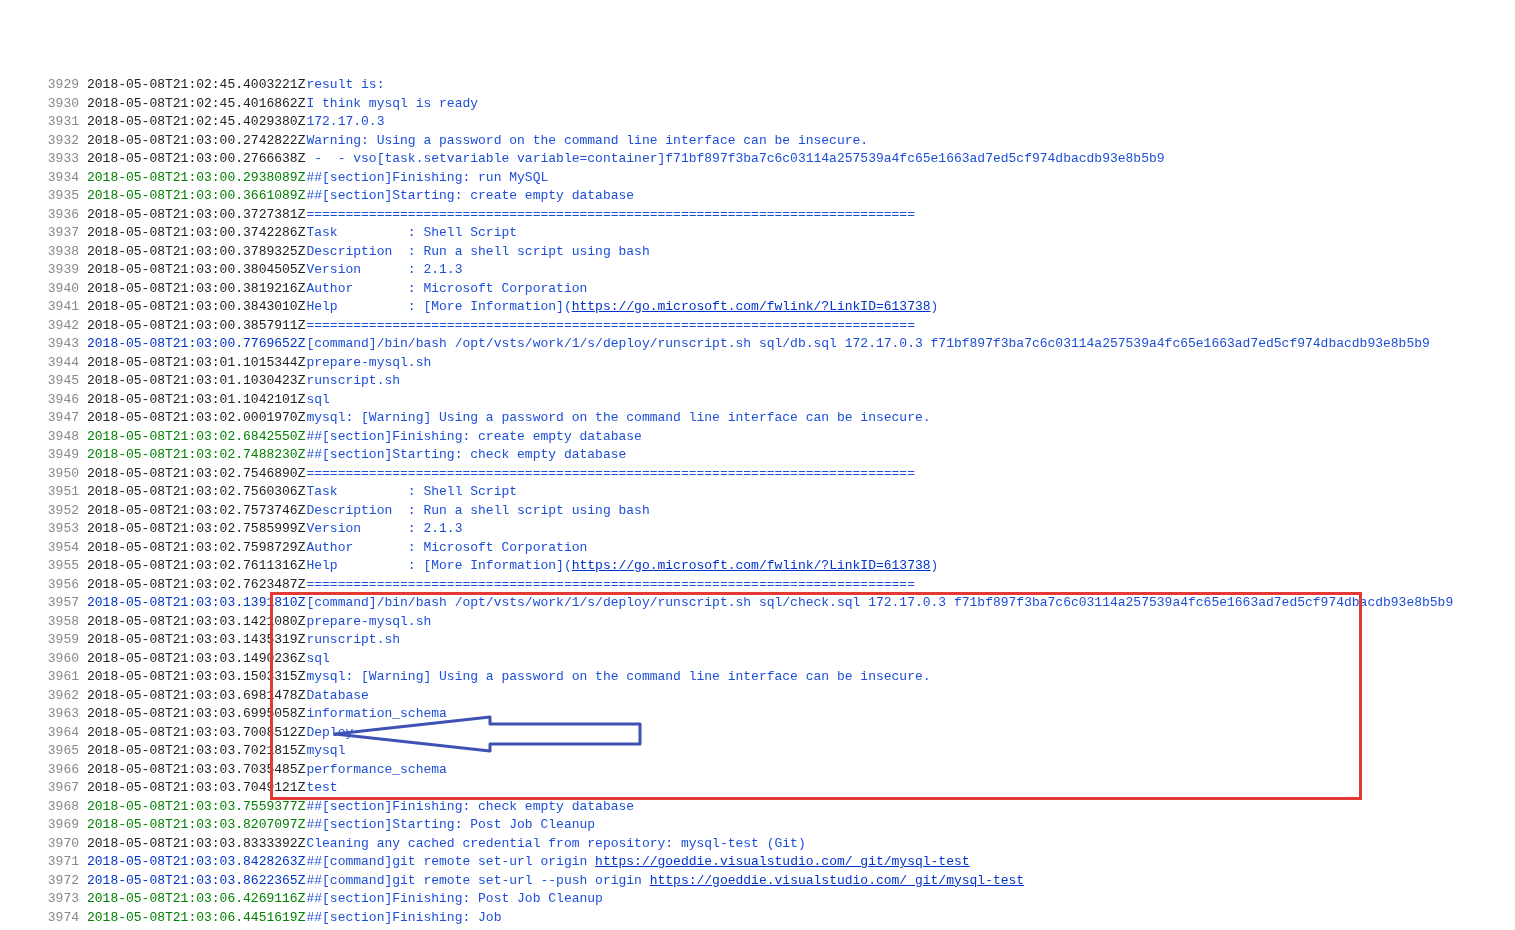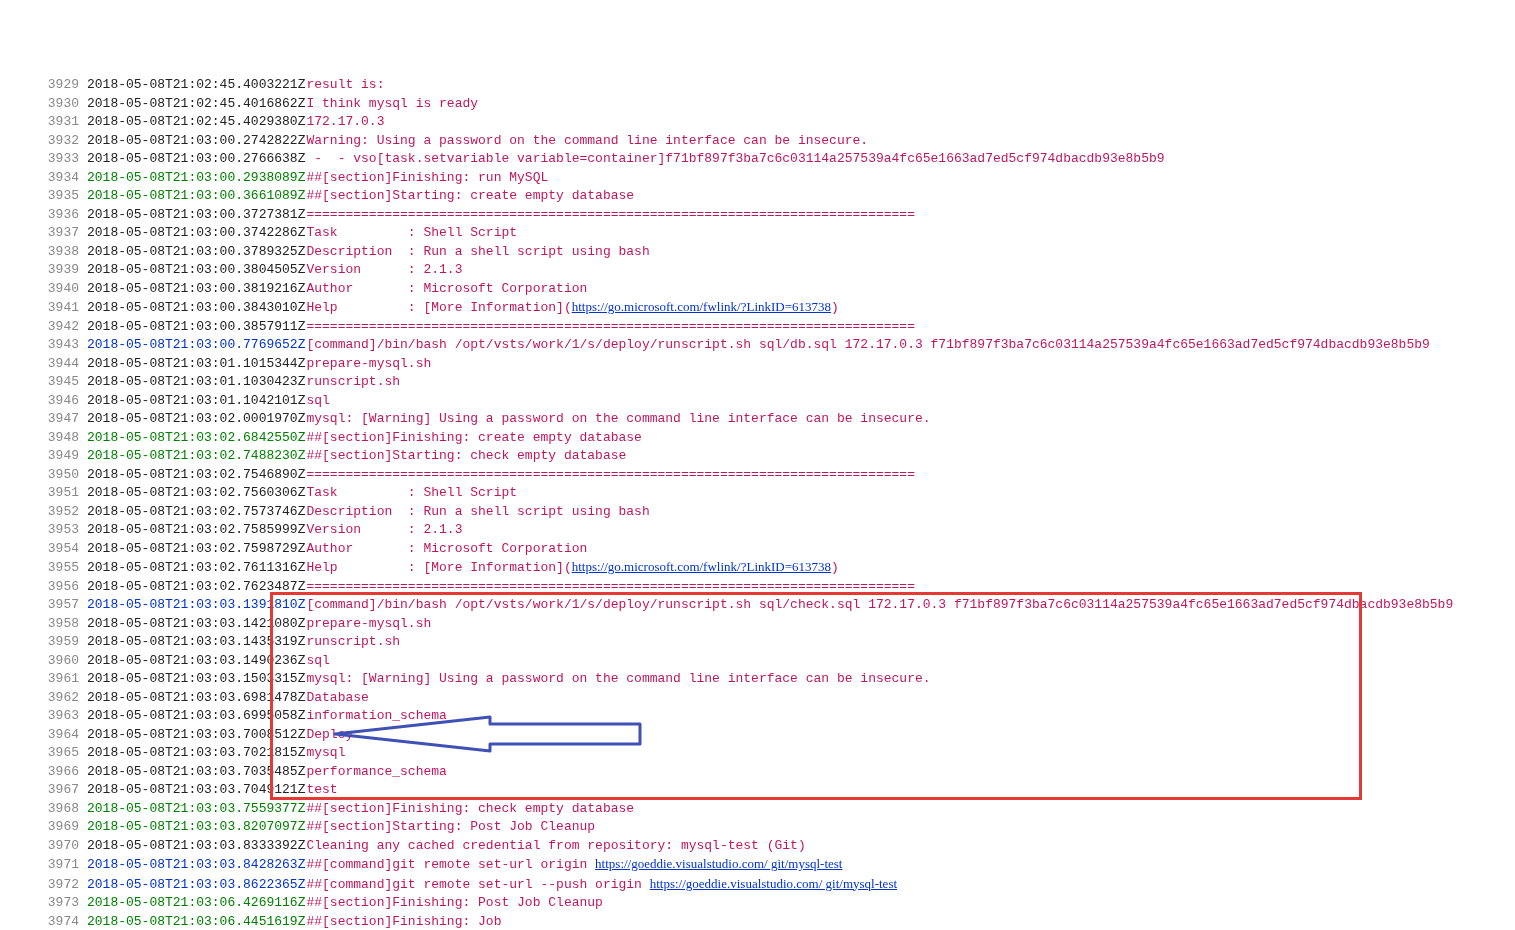--- a/index.html
+++ b/index.html
@@ -25,27 +25,26 @@
     width: 55px;
     padding-right: 8px;
     flex-shrink: 0;
     user-select: none;
     margin-left: 32px;
   }
   .ts {
     color: #222;
     margin-right: 1px;
   }
-  .msg { color: #be185d; }
+  .msg { color: #1d4ed8; }
   .green, .green .ts { color: #008000; }
   .blue, .blue .ts { color: #0033cc; }
   .link {
     color: #0033cc;
     text-decoration: underline;
-    font-family: Liberation Serif, serif;
   }
   .redbox {
     position: absolute;
     border: 3px solid #e53935;
     pointer-events: none;
   }
   .arrow {
     position: absolute;
     pointer-events: none;
   }

